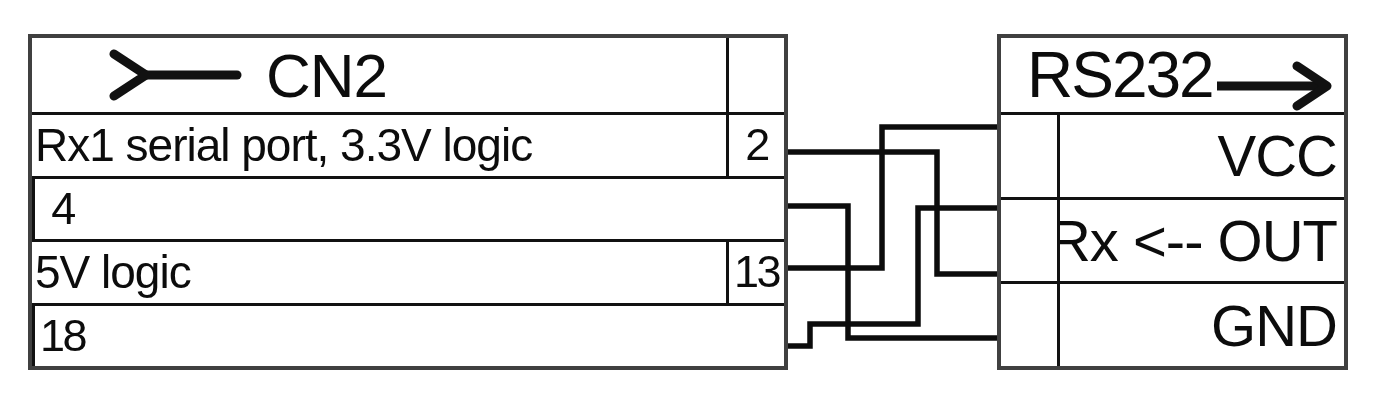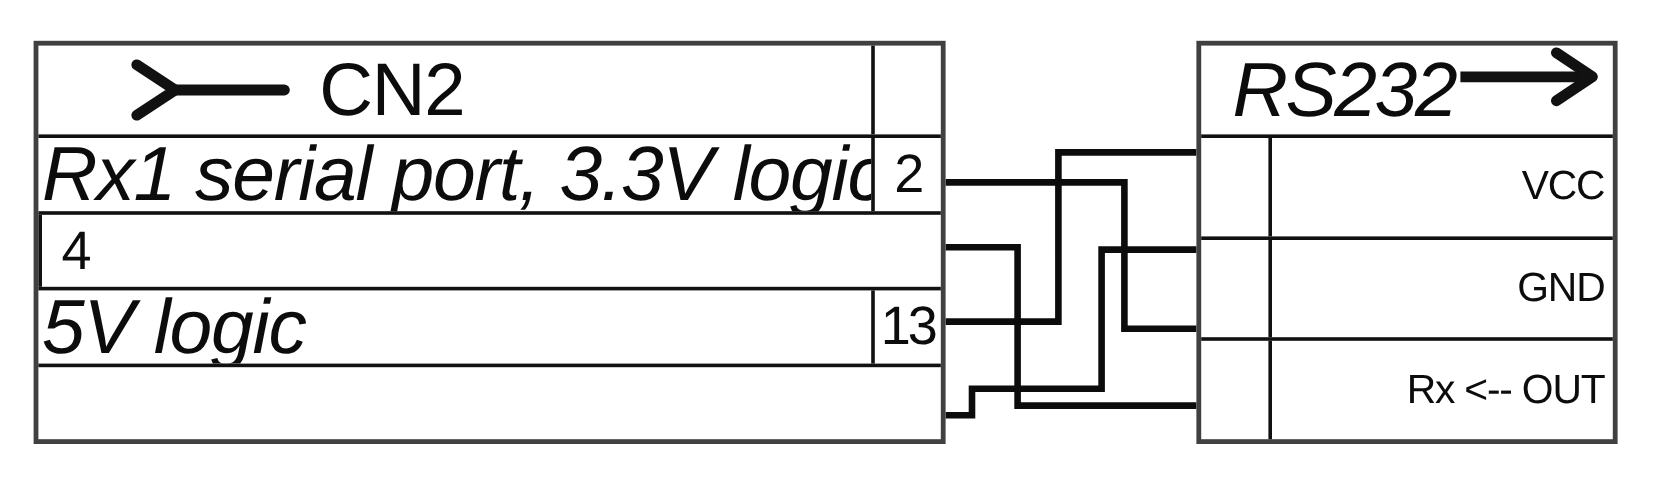--- a/index.html
+++ b/index.html
@@ -28,45 +28,45 @@
 
   .row { flex:1 1 0; display:flex; border-top:3px solid #111111; box-sizing:border-box; min-height:0; }
   .row.header { flex:0 0 74px; border-top:none; }
 
   .cell { box-sizing:border-box; min-width:0; }
 
   
   .label-cell {
     flex:1; display:flex; align-items:center;
     padding-left:3px;
-    font-size:64px; letter-spacing:-1px; white-space:nowrap; overflow:hidden;font-style:italic;
+    font-size:46px; letter-spacing:-1px; white-space:nowrap; overflow:hidden;
   }
   .pin-cell {
     flex:0 0 58px; border-left:3px solid #111111;
     display:flex; align-items:center; justify-content:center;
     font-size:45px; letter-spacing:-2.5px;
   }
   .cn2-header-cell {
     flex:1; display:flex; align-items:center;
     padding-left:76px; gap:24px;
     font-size:62px; letter-spacing:-1px; white-space:nowrap; overflow:hidden;
   }
   .pin-header-cell { flex:0 0 58px; border-left:3px solid #111111; }
 
   
   .rs232-header-cell {
-    flex:1; display:flex; align-items:flex-start;
+    flex:1; display:flex; align-items:flex-end;
     padding-left:26px; gap:2px;
-    font-size:64px; letter-spacing:-2px; white-space:nowrap; overflow:hidden;font-style:italic;
+    font-size:64px; letter-spacing:-2px; white-space:nowrap; overflow:hidden;
   }
   .stub-cell { flex:0 0 59px; border-right:3px solid #111111; }
   .rlabel-cell {
     flex:1; display:flex; align-items:center; justify-content:flex-end;
     padding-right:7px;
-    font-size:34px; letter-spacing:-1px; white-space:nowrap; overflow:hidden;
+    font-size:58px; letter-spacing:-1px; white-space:nowrap; overflow:hidden;
   }
 
   .icon-svg { flex:0 0 auto; display:block; }
 </style>
 </head>
 <body>
 
 <div class="stage">
 
   <svg class="wires" viewBox="0 0 1396 417">
@@ -93,41 +93,42 @@
       <div class="cell pin-cell">2</div>
     </div>
     <div class="row">
       <div class="cell pin-cell">4</div>
     </div>
     <div class="row">
       <div class="cell label-cell">5V logic</div>
       <div class="cell pin-cell">13</div>
     </div>
     <div class="row">
+      <div class="cell pin-cell">18</div>
     </div>
   </div>
 
   <div class="ctable right">
     <div class="row header">
       <div class="cell rs232-header-cell">
         <span>RS232</span>
         <svg class="icon-svg" width="118" height="52" viewBox="0 0 118 52">
           <line x1="2" y1="26" x2="104" y2="26" stroke="#111111" stroke-width="9" stroke-linecap="butt"></line>
           <polyline points="82,6 112,26 82,46" fill="none" stroke="#111111" stroke-width="9" stroke-linecap="round" stroke-linejoin="round"></polyline>
         </svg>
       </div>
     </div>
 
     <div class="row">
       <div class="cell stub-cell"></div>
       <div class="cell rlabel-cell">VCC</div>
     </div>
     <div class="row">
       <div class="cell stub-cell"></div>
-      <div class="cell rlabel-cell">GND</div>
+      <div class="cell rlabel-cell">Rx &lt;-- OUT</div>
     </div>
     <div class="row">
       <div class="cell stub-cell"></div>
-      <div class="cell rlabel-cell">Rx &lt;-- OUT</div>
+      <div class="cell rlabel-cell">GND</div>
     </div>
   </div>
 
 </div>
 
 </body></html>

